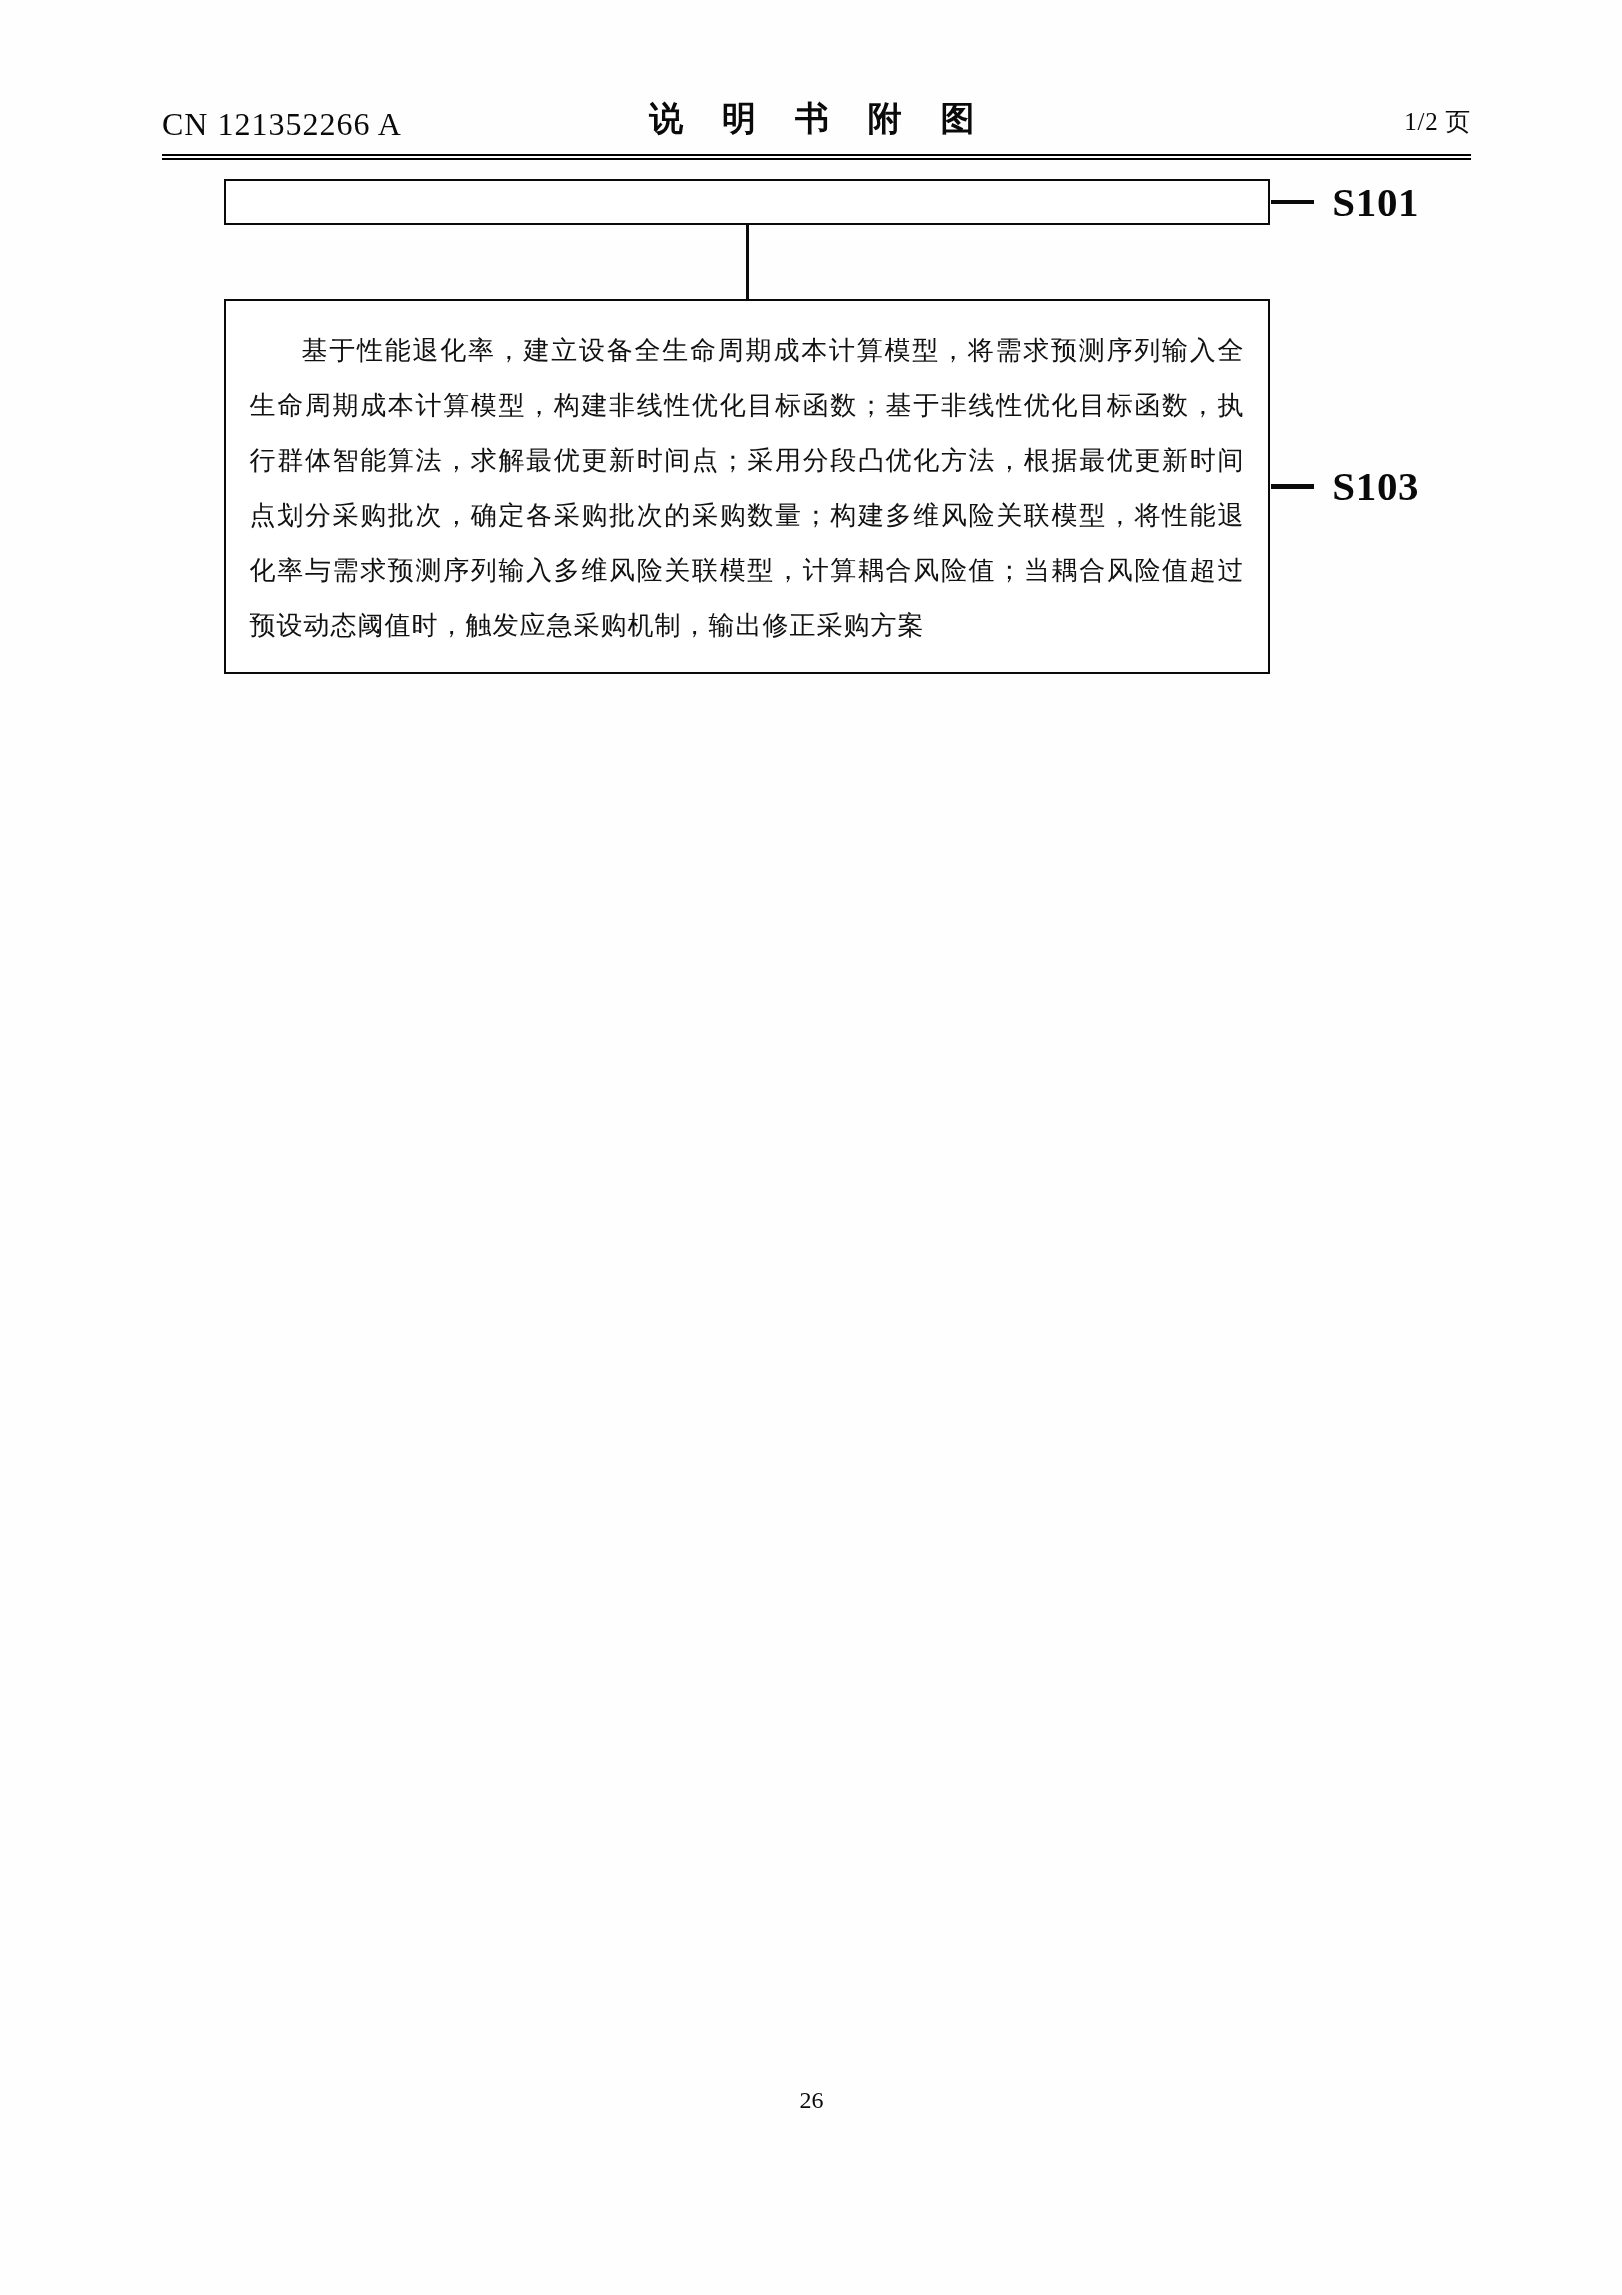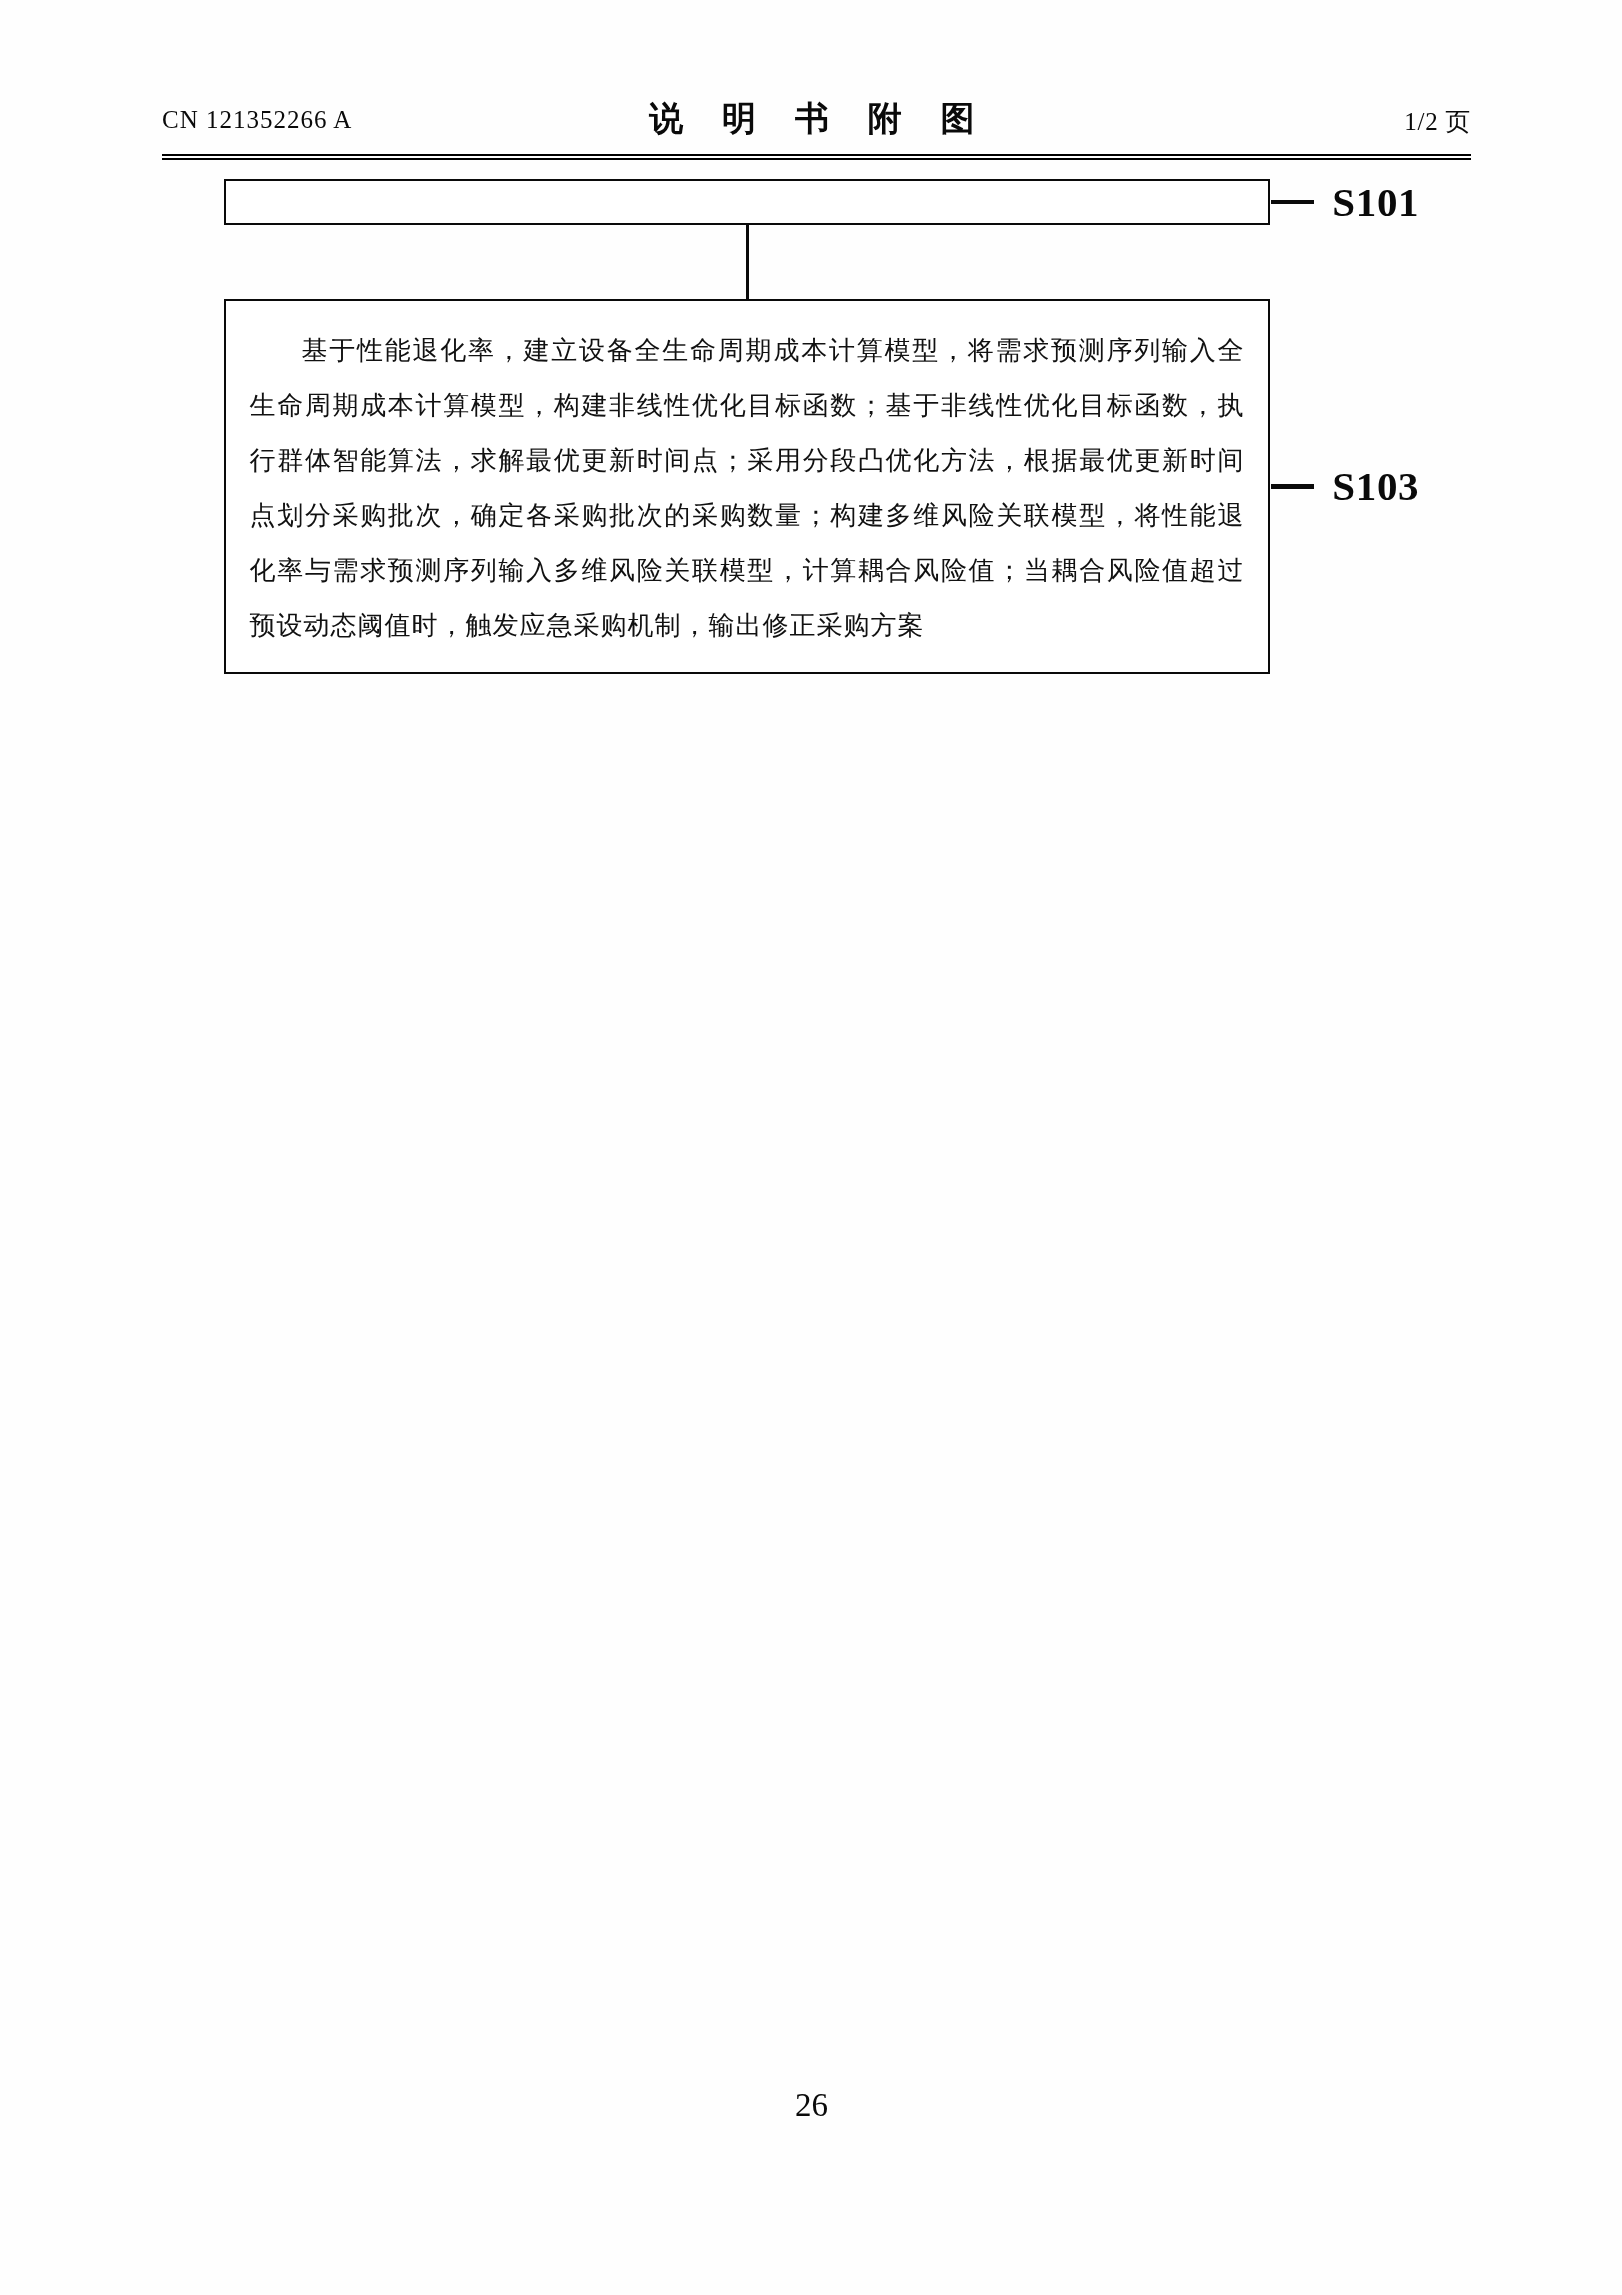--- a/index.html
+++ b/index.html
@@ -30,21 +30,21 @@
     position: absolute;
     left: 162px;
     top: 92px;
     width: 1309px;
     height: 63px;
   }
   .hdr-left {
     position: absolute;
     left: 0;
     top: 14.4px;
-    font-size: 25px;
+    font-size: 32px;
     letter-spacing: 1px;
     font-family: "Liberation Serif", "DejaVu Serif", serif;
     white-space: nowrap;
   }
   .hdr-center {
     position: absolute;
     left: 50%;
     transform: translateX(-50%);
     top: 3.9px;
     font-size: 34px;
@@ -154,21 +154,21 @@
   }
 
   
   .footer-page {
     position: absolute;
     left: 0;
     top: 2087px;
     width: 1623px;
     text-align: center;
     font-family: "Liberation Serif", "DejaVu Serif", serif;
-    font-size: 33px;
+    font-size: 24px;
     color: #0a0a0a;
   }
 </style>
 </head>
 <body>
 
 <div class="page">
 
   <div class="header">
     <div class="hdr-left">CN 121352266 A</div>

